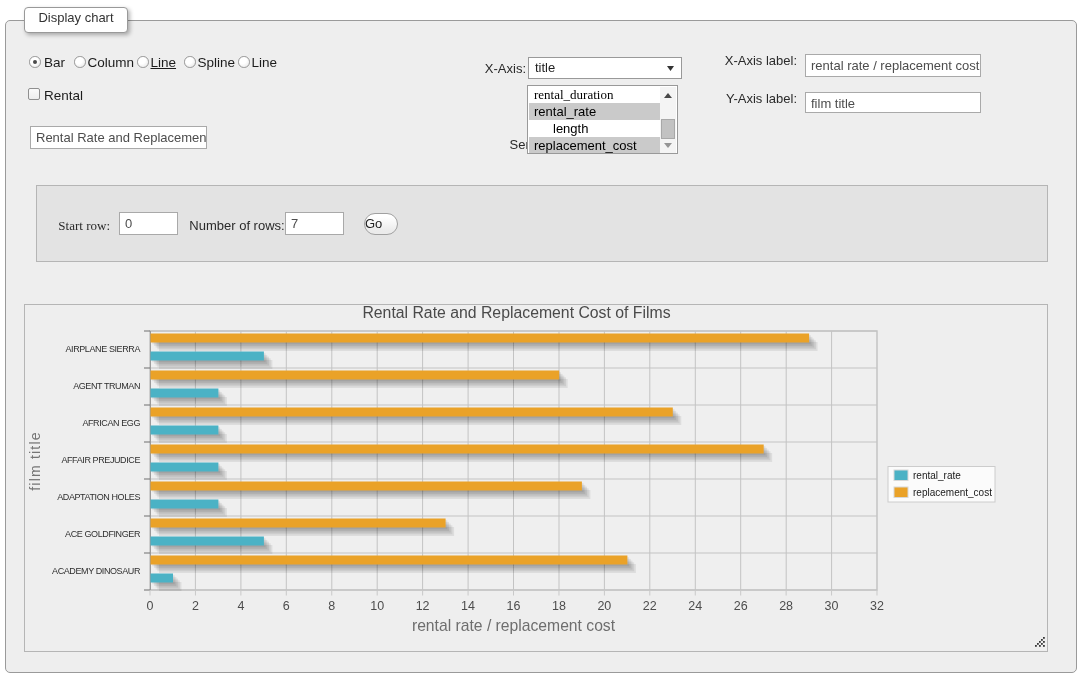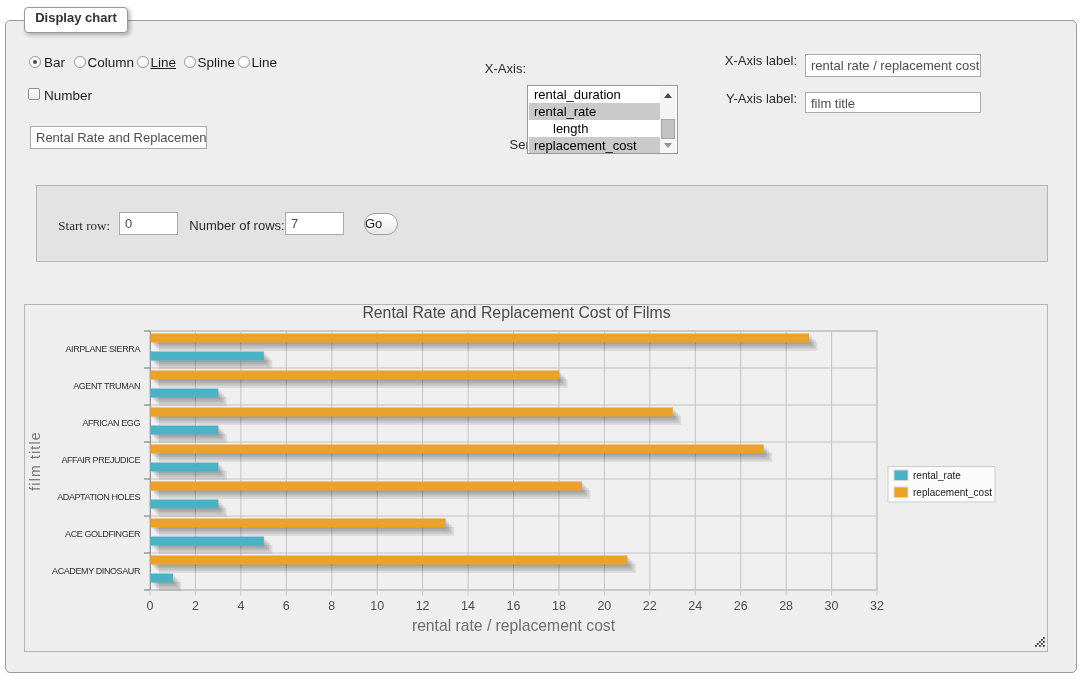--- a/index.html
+++ b/index.html
@@ -1,21 +1,21 @@
 <!DOCTYPE html>
 <html><head>
 <meta charset="utf-8">
 <style>
   html,body{margin:0;padding:0;background:#fff;}
   *{box-sizing:border-box;}
   #page{position:relative;width:1081px;height:681px;font-family:"Liberation Sans",sans-serif;overflow:hidden;}
   .abs{position:absolute;}
   #fieldset{left:5px;top:20px;width:1072px;height:653px;border:1px solid #9a9a9a;border-radius:5px;background:#eeeeee;}
   #legend{left:24px;top:7px;width:104px;height:26px;background:#fff;border:1px solid #999;border-radius:4px;
-          box-shadow:2px 2px 4px rgba(0,0,0,0.3);font-weight:bold;font-size:13px;color:#333;
+          box-shadow:2px 2px 4px rgba(0,0,0,0.3);font-weight:normal;font-size:13px;color:#333;
           text-align:center;line-height:19px;}
   .radio{width:11.5px;height:11.5px;border:1px solid #979797;border-radius:50%;background:radial-gradient(circle at 35% 30%,#ffffff 40%,#e2e2e2);}
   .radio.sel::after{content:"";position:absolute;left:2.8px;top:2.8px;width:4.6px;height:4.6px;border-radius:50%;background:#4a4a4a;}
   .cb{width:12px;height:12px;border:1px solid #8f8f8f;border-radius:2px;background:linear-gradient(#fafafa,#ededed);}
   .lbl{font-size:13.5px;color:#1c1c1c;line-height:13px;}
   .flbl{font-size:13px;color:#2a2a2a;text-align:right;}
   .inp{border:1px solid #a9a9a9;background:#fff;font-size:13px;color:#4d4d4d;
        padding:0 5px;line-height:21px;white-space:nowrap;overflow:hidden;}
   #xselect{border:1px solid #999;background:#fff;font-size:13px;color:#222;padding:0 6px;line-height:20px;}
   #xselect .arr{position:absolute;right:7px;top:8px;width:7px;height:5px;clip-path:polygon(0 0,100% 0,50% 100%);background:#333;}
@@ -43,29 +43,30 @@
   <span class="abs radio" style="left:74px;top:56px;"></span>
   <span class="abs lbl" style="left:87.5px;top:56px;">Column</span>
   <span class="abs radio" style="left:137px;top:56px;"></span>
   <span class="abs lbl" style="left:150.5px;top:56px;text-decoration:underline;">Line</span>
   <span class="abs radio" style="left:184px;top:56px;"></span>
   <span class="abs lbl" style="left:197.5px;top:56px;">Spline</span>
   <span class="abs radio" style="left:238px;top:56px;"></span>
   <span class="abs lbl" style="left:251.5px;top:56px;">Line</span>
 
   <span class="abs cb" style="left:28px;top:88px;"></span>
-  <span class="abs lbl" style="left:44px;top:89px;">Number</span>
+  <span class="abs lbl" style="left:44px;top:89px;">Rental</span>
 
   <div class="abs inp" style="left:30px;top:126px;width:177px;height:23px;">Rental Rate and Replacement Cost of Films</div>
 
   <div class="abs flbl" style="left:456px;top:61px;width:70px;">X-Axis:</div>
+  <div class="abs" id="xselect" style="left:528px;top:57px;width:154px;height:22px;">title<span class="arr"></span></div>
 
   <div class="abs flbl" style="left:480px;top:136.5px;width:70px;">Series:</div>
   <div class="abs" id="mselect" style="left:527px;top:85px;width:151px;height:69px;">
-    <div class="opt" style="top:0px;">rental_duration</div>
+    <div class="opt" style="top:0px;font-family:Liberation Serif, serif;">rental_duration</div>
     <div class="opt sel" style="top:17px;">rental_rate</div>
     <div class="opt" style="top:34px;margin-left:19px;">length</div>
     <div class="opt sel" style="top:51px;">replacement_cost</div>
     <div id="sbar">
       <div class="btn" style="top:0;">
           <span class="tri-u"></span>
         </div>
       <div class="btn" style="bottom:0;top:auto;">
           <span class="tri-d"></span>
         </div>

